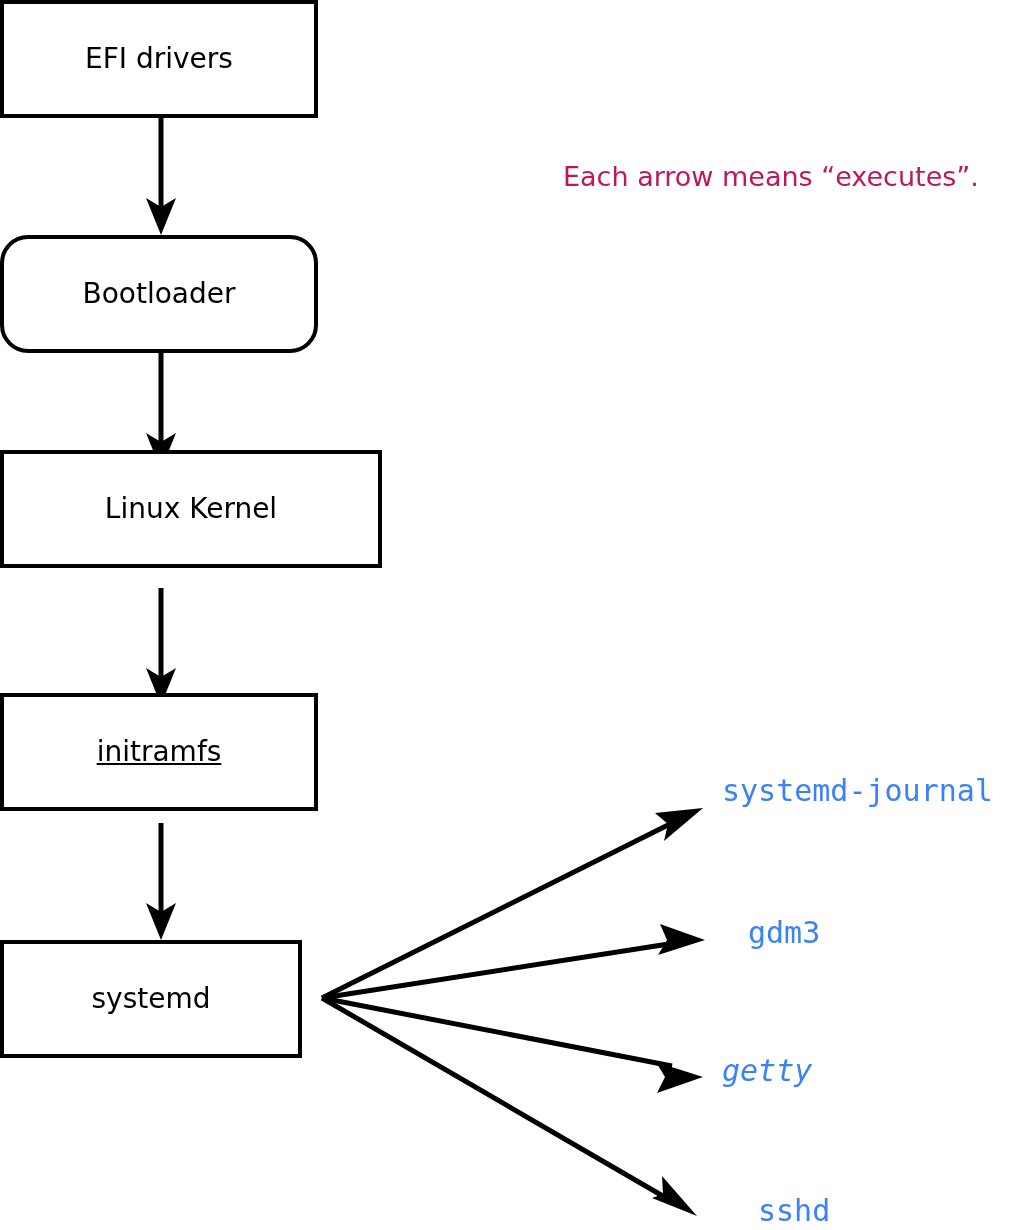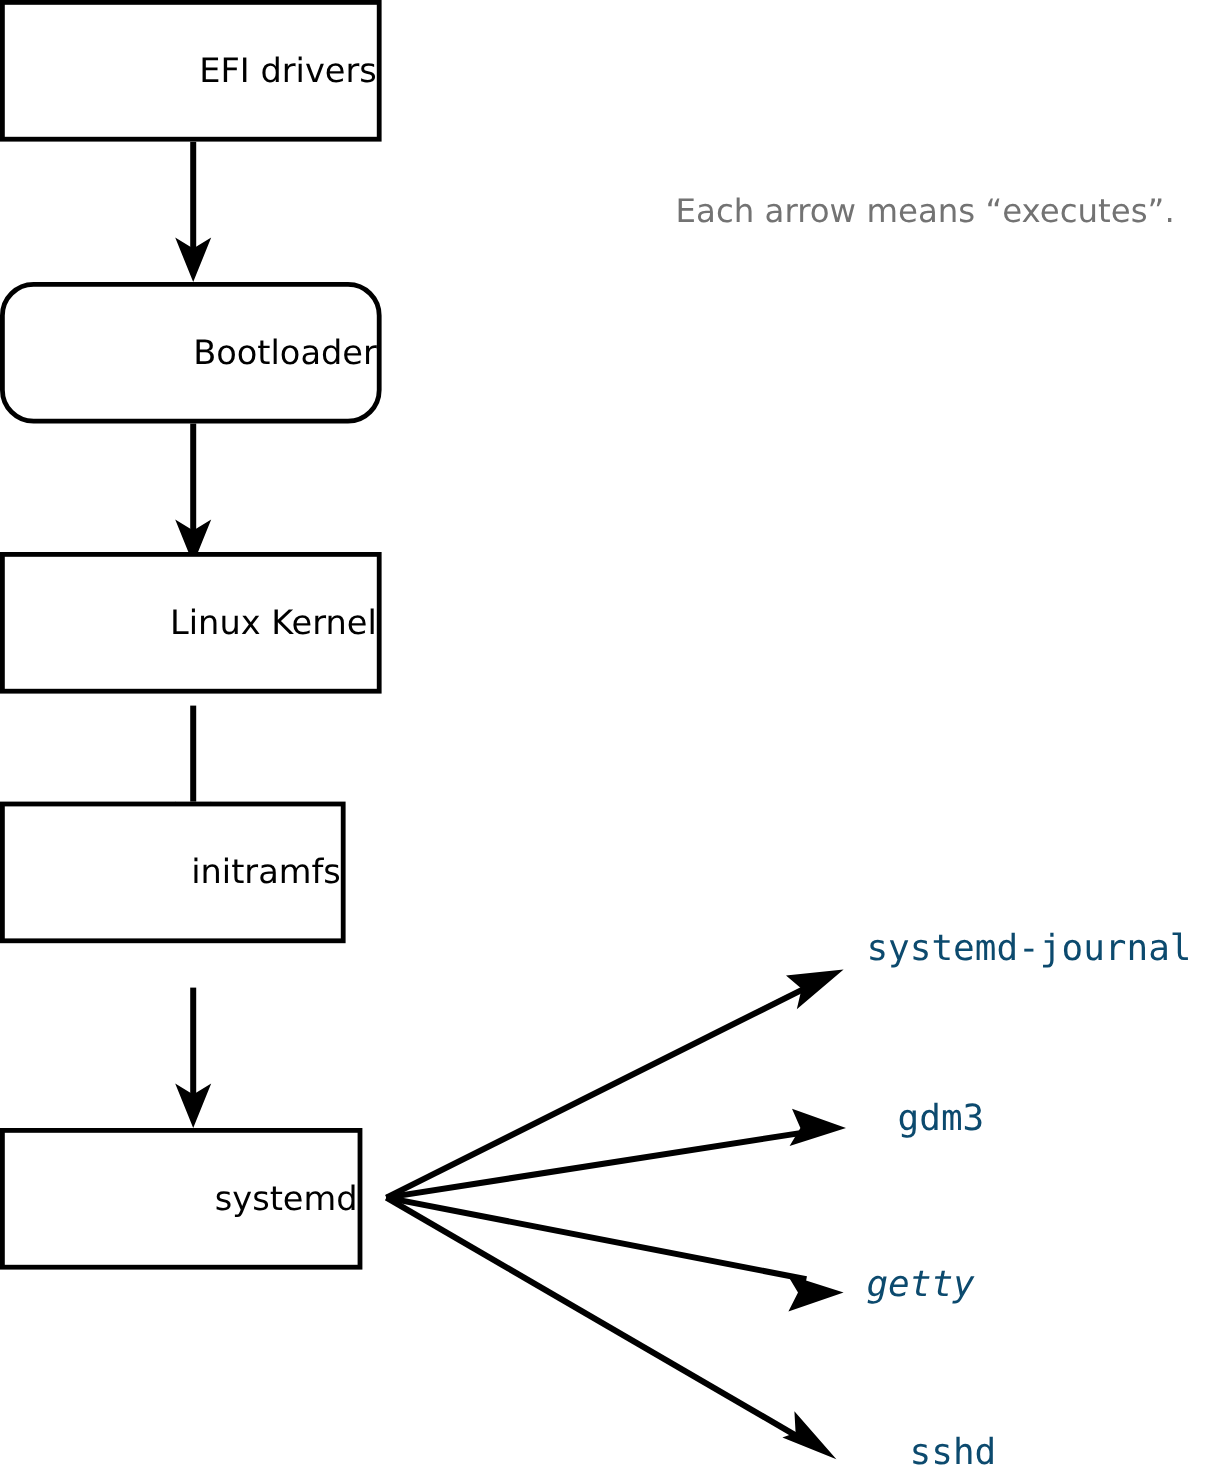--- a/index.html
+++ b/index.html
@@ -15,42 +15,42 @@
     overflow: hidden;
     font-family: "DejaVu Sans", "Liberation Sans", sans-serif;
   }
   .box {
     position: absolute;
     box-sizing: border-box;
     border: 4px solid #000000;
     background: #ffffff;
     display: flex;
     align-items: center;
-    justify-content: flex-end;
+    justify-content: center;
   }
   .box-label {
     font-family: "DejaVu Sans", "Liberation Sans", sans-serif;
     font-size: 28px;
     color: #000000;
     line-height: 1;
     white-space: nowrap;
   }
   .note {
     position: absolute;
     font-family: "DejaVu Sans", "Liberation Sans", sans-serif;
     font-size: 27px;
-    color: #737373;
+    color: #be185d;
     white-space: nowrap;
     line-height: 1;
   }
   .leaf-label {
     position: absolute;
     font-family: "DejaVu Sans Mono", "Liberation Mono", monospace;
     font-size: 30px;
-    color: #0c4a6e;
+    color: #3b82f6;
     white-space: nowrap;
     line-height: 1;
   }
   svg.overlay {
     position: absolute;
     left: 0;
     top: 0;
     width: 1023px;
     height: 1230px;
     pointer-events: none;
@@ -105,25 +105,25 @@
   </svg>
 
   <div class="box" style="left:0px; top:0px; width:318px; height:118px;">
     <span class="box-label">EFI drivers</span>
   </div>
 
   <div class="box" style="left:0px; top:235px; width:318px; height:118px;border-radius:28px;">
     <span class="box-label">Bootloader</span>
   </div>
 
-  <div class="box" style="left:0px; top:460px; width:318px; height:118px;">
+  <div class="box" style="left:0px; top:450px; width:382px; height:118px;">
     <span class="box-label">Linux Kernel</span>
   </div>
 
-  <div class="box" style="left:0px; top:668px; width:288px; height:118px;">
+  <div class="box" style="left:0px; top:693px; width:318px; height:118px;text-decoration:underline;">
     <span class="box-label">initramfs</span>
   </div>
 
   <div class="box" style="left:0px; top:940px; width:302px; height:118px;">
     <span class="box-label">systemd</span>
   </div>
 
   <div class="note" style="left:563px; top:163px;">Each arrow means “executes”.</div>
 
   <div class="leaf-label" style="left:722px; top:776px;">systemd-journal</div>

